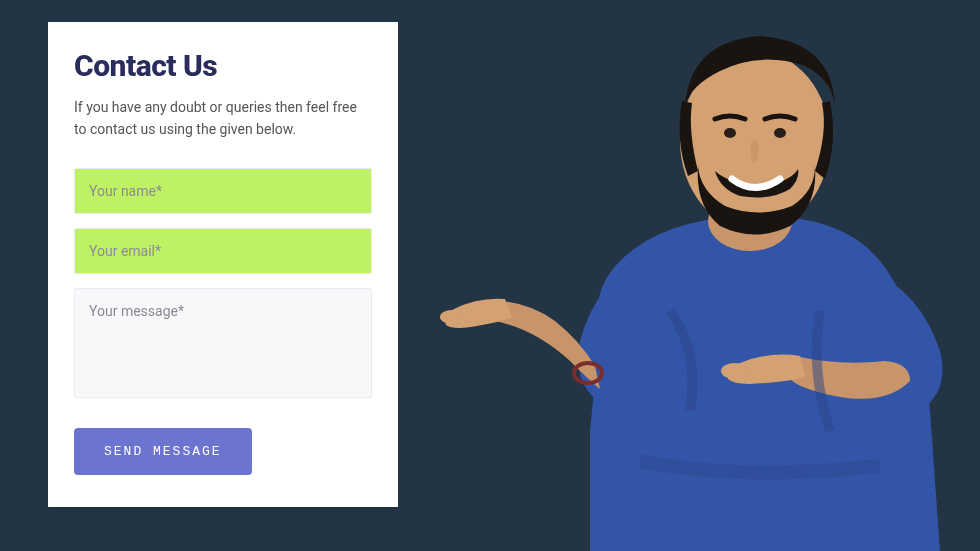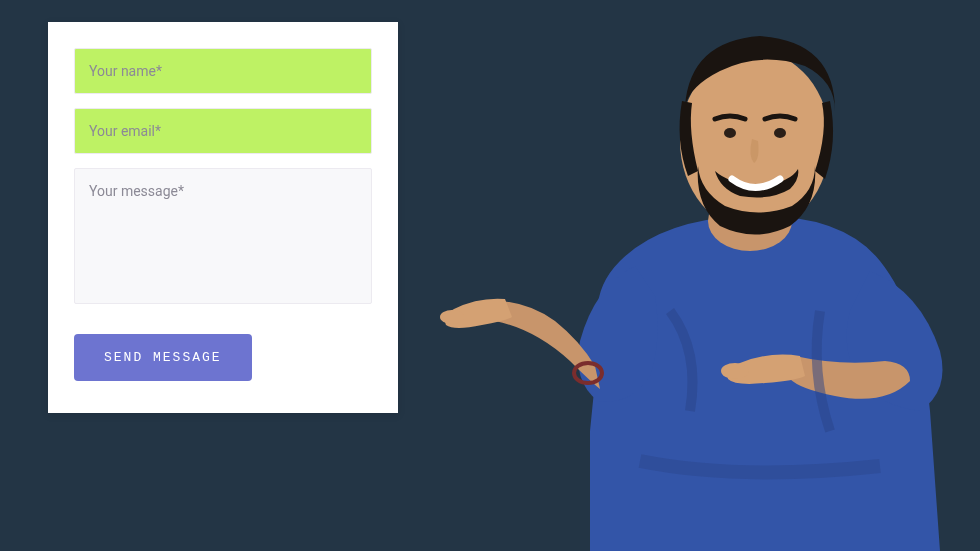--- a/index.html
+++ b/index.html
@@ -54,21 +54,21 @@
     .form-textarea {
       width: 100%;
       background: #f8f8fa;
       border: 1px solid #eceaf0;
       padding: 14px 14px;
       font-size: 14px;
       color: #333;
       margin-bottom: 26px;
       font-family: inherit;
       resize: none;
-      height: 136px;
+      height: 110px;
       border-radius: 2px;
     }
     .form-textarea::placeholder {
       color: #8c8a96;
     }
     .submit-button {
       background: #6d74d0;
       color: #ffffff;
       border: none;
       padding: 16px 30px;
@@ -88,20 +88,22 @@
     }
     .person-figure svg {
       width: 100%;
       height: 100%;
     }
   </style>
 </head>
 <body>
 
 <div class="contact-card">
+  <h1 class="card-title">Contact Us</h1>
+  <p class="card-subtitle">If you have any doubt or queries then feel free to contact us using the given below.</p>
   <input type="text" class="form-input" placeholder="Your name*" style="">
   <input type="text" class="form-input" placeholder="Your email*" style="">
   <textarea class="form-textarea" placeholder="Your message*" style=""></textarea>
   <button class="submit-button">SEND MESSAGE</button>
 </div>
 
 <div class="person-figure">
   <svg viewBox="0 0 540 540" xmlns="http://www.w3.org/2000/svg">
 
     <path d="M 160 320 Q 150 280 180 250 Q 220 210 300 205 Q 400 200 440 250 Q 480 300 490 400 L 500 540 L 150 540 L 150 420 Z" fill="#3355a8"></path>

